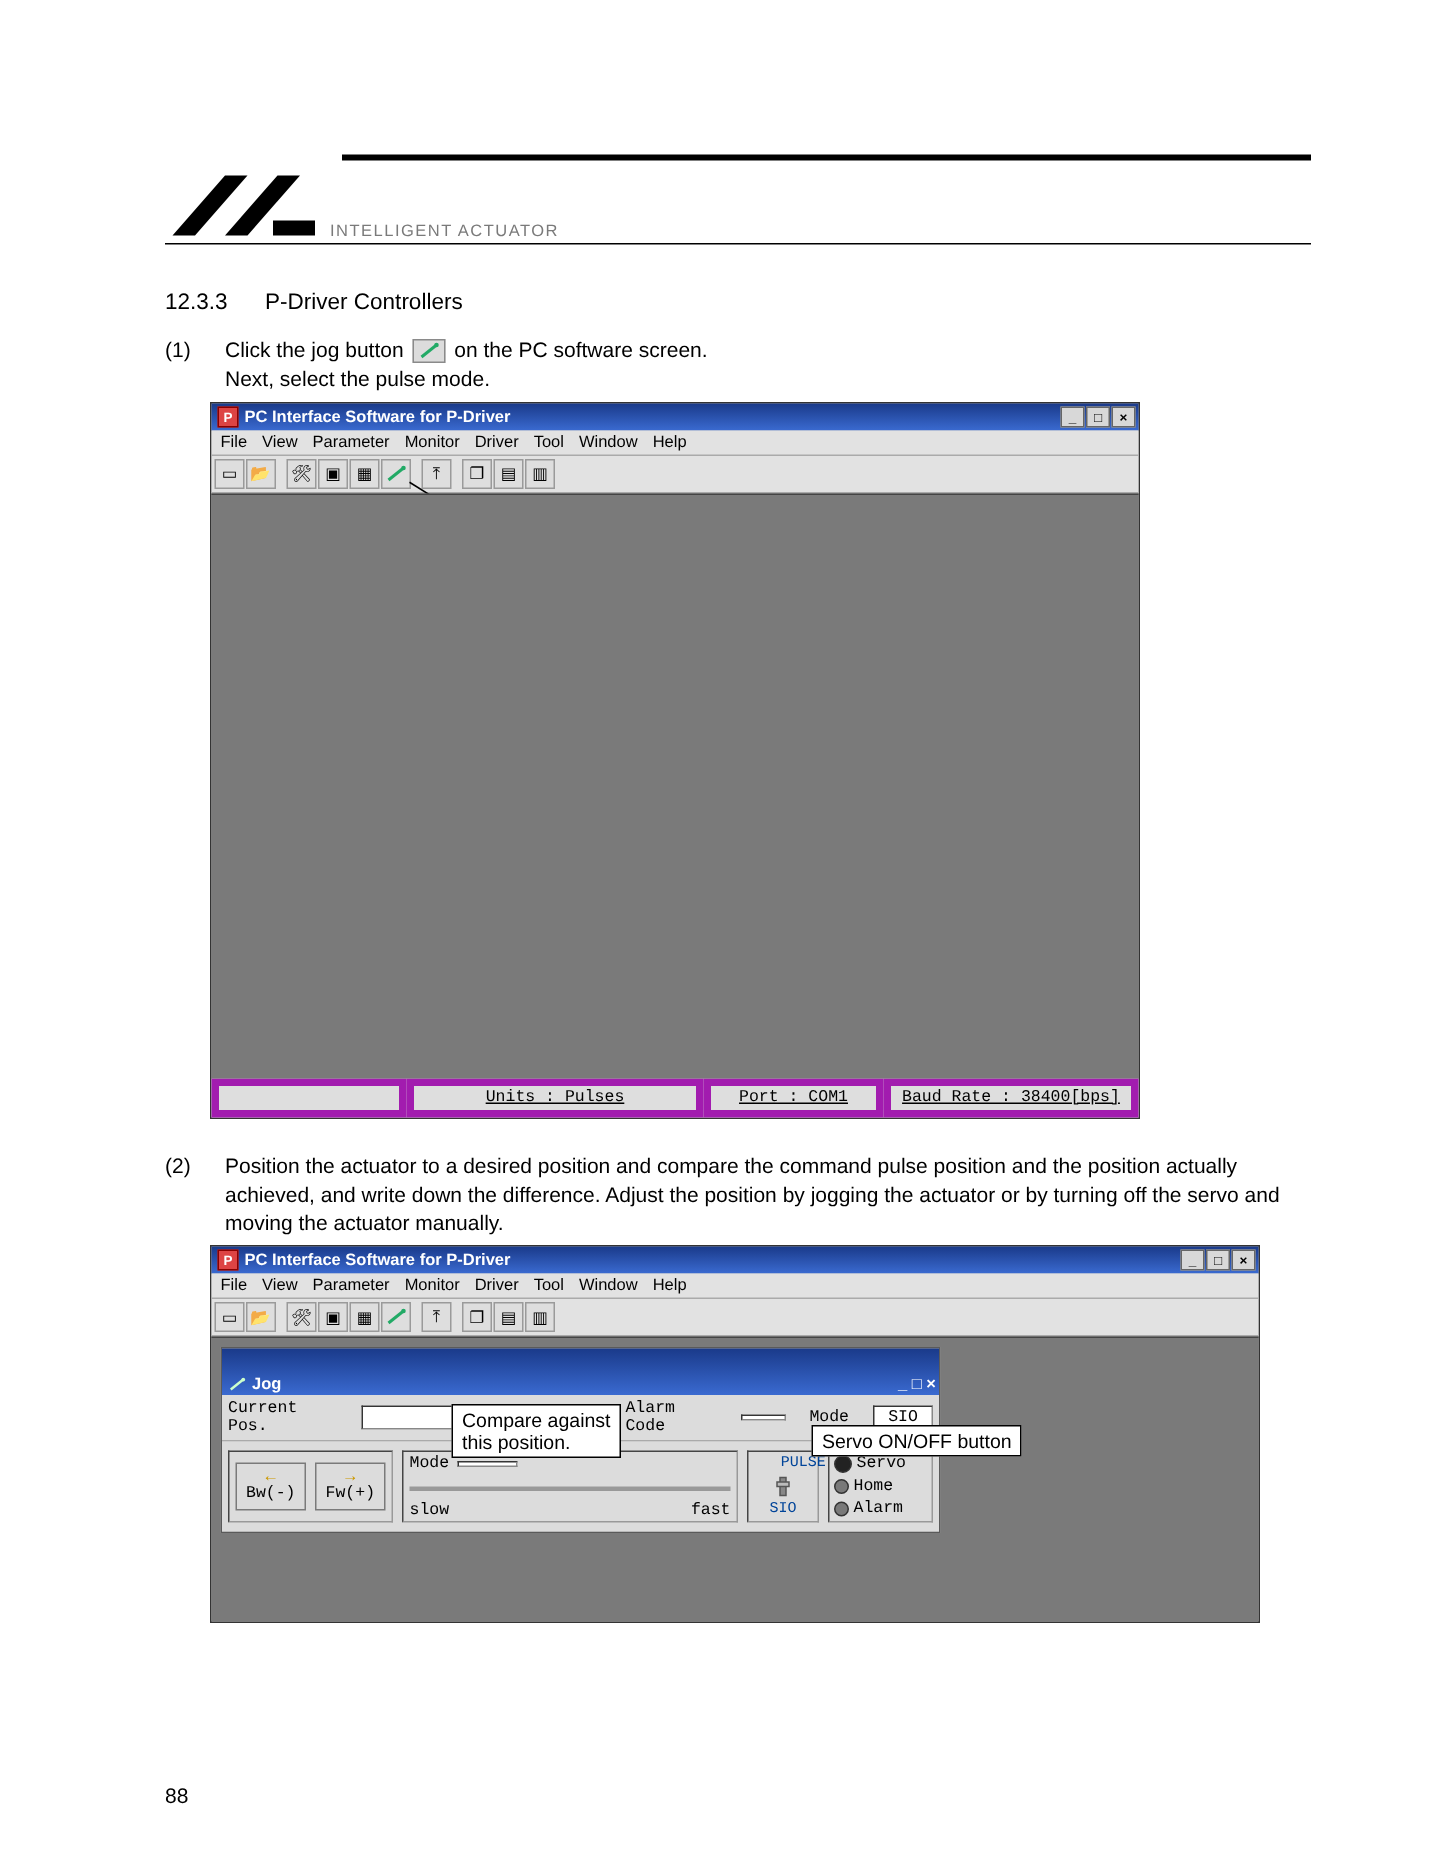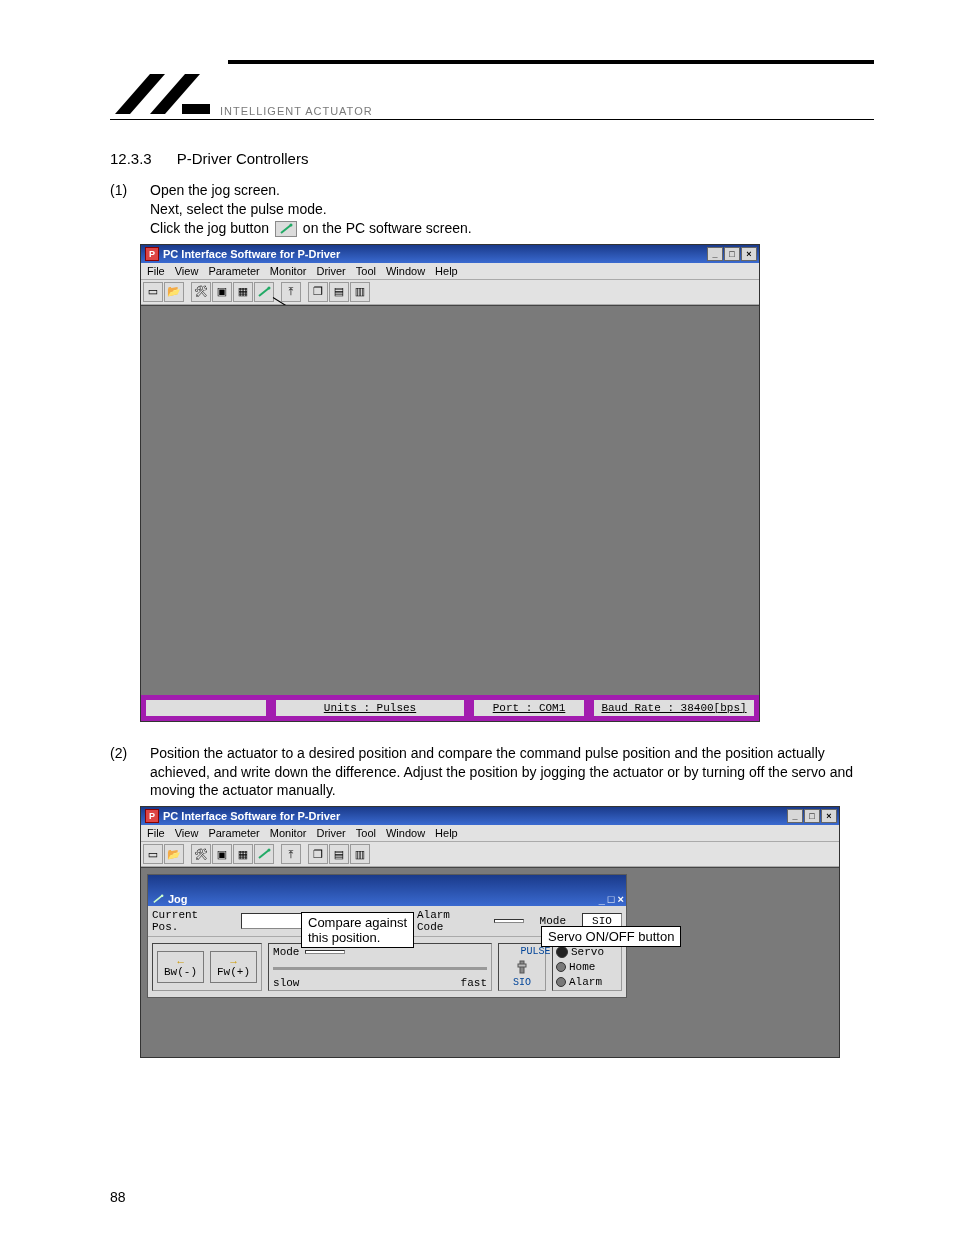--- a/index.html
+++ b/index.html
@@ -15,20 +15,21 @@
   .page {
     padding: 60px 80px 40px 110px;
     position: relative;
   }
   .header {
     display: flex;
     align-items: flex-end;
     border-bottom: 1px solid #000;
     height: 60px;
     position: relative;
+    margin-top: 43px;
   }
   .header-rule {
     position: absolute;
     left: 118px;
     right: 0;
     top: 0;
     height: 4px;
     border-top: 3px solid #000;
     border-bottom: 1px solid #000;
   }
@@ -261,32 +262,31 @@
 
   <div class="section-title">
     <span>12.3.3</span>
     &nbsp;&nbsp;&nbsp;&nbsp;
     <span>P-Driver Controllers</span>
   </div>
 
   <div class="body-para numitem">
     <div class="num">(1)</div>
     <div class="txt">
-      <div>Open the jog screen.</div>
-      <div>Next, select the pulse mode.</div>
       <div>
         <span>Click the jog button</span>
         <span class="jog-icon-inline">
           <svg width="14" height="12" viewBox="0 0 14 12">
               <path d="M2 10 L12 2" stroke="#2a6" stroke-width="2" fill="none"></path>
               <circle cx="12" cy="2" r="1.5" fill="#2a6"></circle>
             </svg>
         </span>
         <span>on the PC software screen.</span>
       </div>
+      <div>Next, select the pulse mode.</div>
     </div>
   </div>
 
   <div class="win">
     <div class="titlebar">
       <div class="title-left">
         <div class="title-icon">P</div>
         <span>PC Interface Software for P-Driver</span>
       </div>
       <div class="win-controls">

